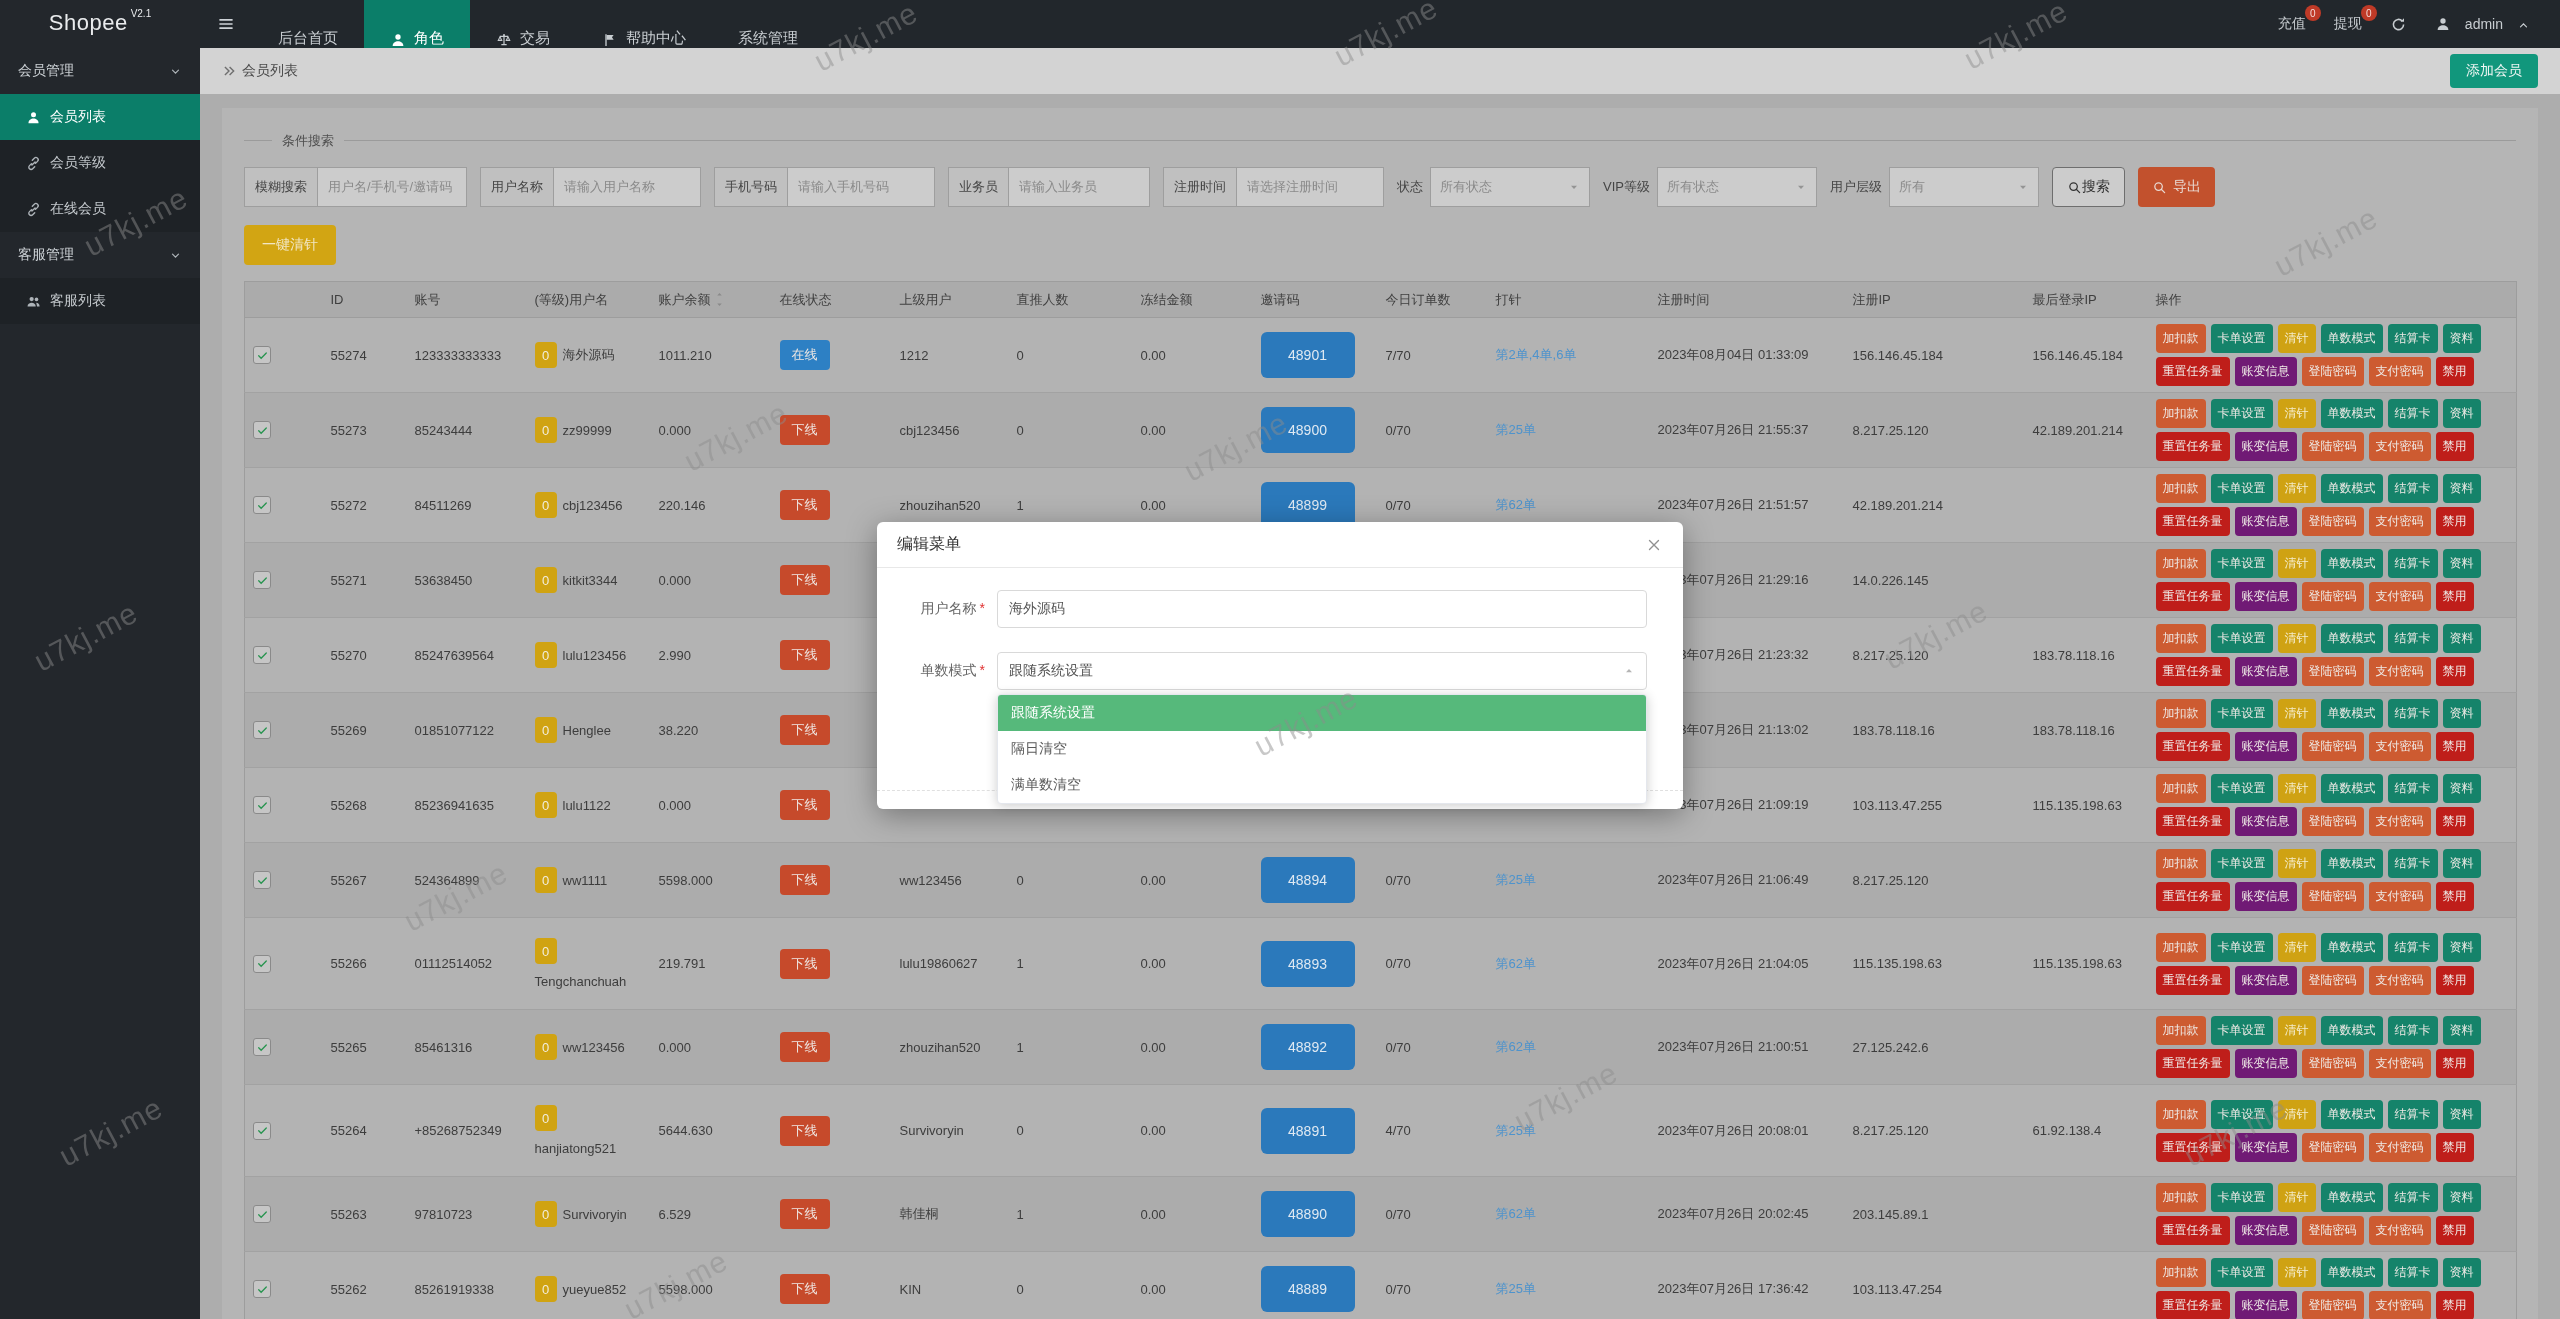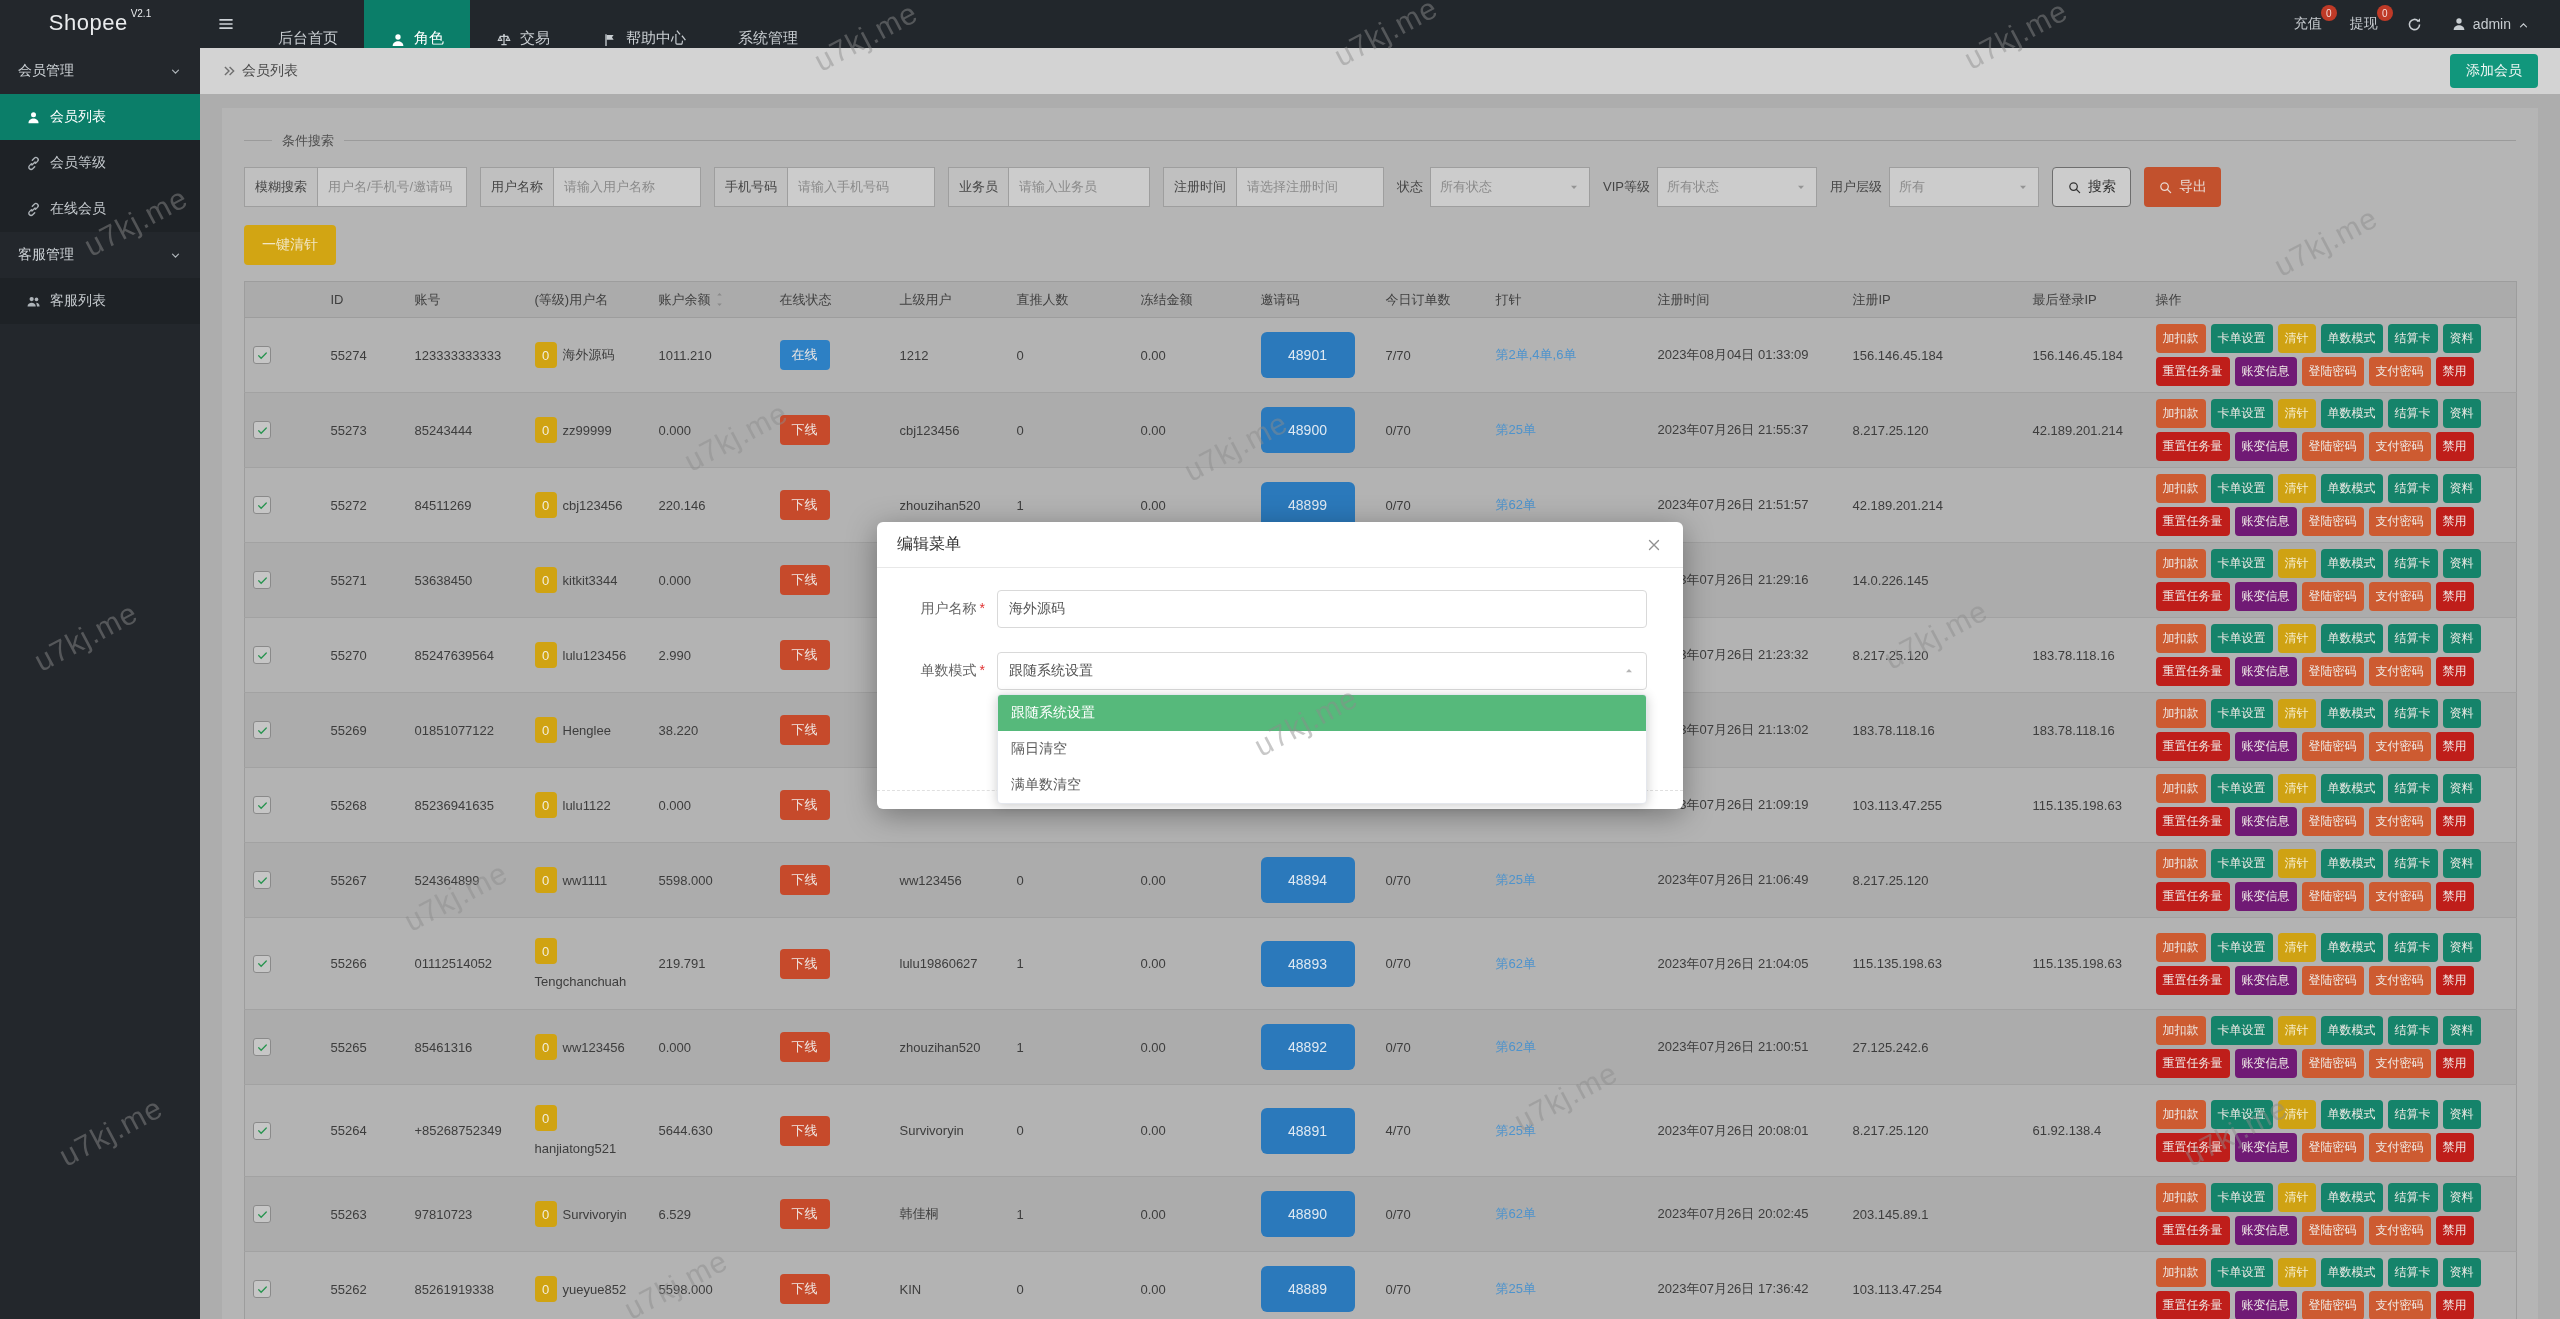--- a/index.html
+++ b/index.html
@@ -20,21 +20,21 @@
   .menu-item.active .ic { color:#fff; }
 
   
   .topnav { position:absolute; left:200px; right:0; top:0; height:48px; background:#22272c; display:flex; align-items:stretch; z-index:5; }
   .burger { width:52px; display:flex; align-items:center; justify-content:center; color:#cdd2d6; cursor:pointer; }
   .nav-item { display:flex; align-items:flex-end; gap:8px; padding:0 26px; color:#c8cdd1; font-size:15px; cursor:pointer; }
   .nav-item.active { background:#0b7e69; color:#fff; }
   .topnav-right { margin-left:auto; display:flex; align-items:center; gap:28px; padding-right:30px; }
   .nav-stat { position:relative; color:#c8cdd1; font-size:14px; cursor:pointer; }
   .nav-stat .badge { position:absolute; top:-10px; right:-15px; min-width:16px; height:16px; border-radius:8px; background:#bf3a27; color:#f4dcd8; font-size:10px; display:flex; align-items:center; justify-content:center; padding:0 4px; }
-  .user-chip { display:flex; align-items:flex-end; gap:6px; color:#c8cdd1; font-size:14px; cursor:pointer; }
+  .user-chip { display:flex; align-items:flex-end; gap:14px; color:#c8cdd1; font-size:14px; cursor:pointer; }
 
   
   .crumb-bar { position:absolute; left:200px; right:0; top:48px; height:46px; background:#d3d3d3; display:flex; align-items:center; padding:0 22px; z-index:4; }
   .crumb { display:flex; align-items:center; gap:6px; color:#4a4a4a; font-size:14px; }
   .crumb .ic { color:#6f6f6f; }
   .add-member-btn { margin-left:auto; background:#11977c; color:#eef6f3; border:none; border-radius:4px; height:34px; padding:0 16px; font-size:14px; cursor:pointer; }
 
   
   .content { position:absolute; left:200px; right:0; top:94px; bottom:0; background:#adadad; padding:14px 22px; }
   .card { background:#b5b5b5; height:1400px; padding:18px 22px; }
@@ -43,21 +43,21 @@
   .fieldset .legend { position:absolute; top:-9px; left:28px; background:#b5b5b5; padding:0 10px; font-size:13px; color:#4e4e4e; }
 
   .filters { display:flex; align-items:center; gap:13px; margin-top:26px; }
   .igroup { display:flex; height:40px; }
   .igroup .prepend { background:#c0c0c0; border:1px solid #9e9e9e; border-right:none; display:flex; align-items:center; padding:0 10px; font-size:13px; color:#454545; white-space:nowrap; }
   .igroup .field { background:#cccccc; border:1px solid #9e9e9e; display:flex; align-items:center; padding:0 10px; font-size:13px; color:#8a8a8a; white-space:nowrap; }
   .sgroup { display:flex; align-items:center; gap:7px; }
   .sgroup .slabel { font-size:13px; color:#454545; white-space:nowrap; }
   .sgroup .sel { height:40px; background:#cccccc; border:1px solid #9e9e9e; display:flex; align-items:center; justify-content:space-between; padding:0 9px; font-size:13px; color:#8a8a8a; cursor:pointer; }
   .sgroup .sel .ic { color:#949494; }
-  .btn-search { height:40px; background:#cccccc; border:1px solid #6e6e6e; border-radius:4px; display:flex; align-items:center; gap:6px; padding:0 14px; font-size:14px; color:#333; cursor:pointer; }
+  .btn-search { height:40px; background:#cccccc; border:1px solid #6e6e6e; border-radius:4px; display:flex; align-items:center; padding:0 14px; font-size:14px; color:#333; cursor:pointer; }
   .btn-export { height:40px; background:#c2512d; border:none; border-radius:4px; display:flex; align-items:center; gap:6px; padding:0 14px; font-size:14px; color:#e9d9d2; cursor:pointer; }
   .btn-clear { margin-top:18px; height:40px; background:#d2a513; border:none; border-radius:4px; padding:0 18px; font-size:14px; color:#f1e6c4; cursor:pointer; }
 
   
   table.grid { margin-top:16px; width:2272px; border-collapse:collapse; table-layout:fixed; background:#b3b3b3; border:1px solid #9d9d9d; }
   table.grid th { height:36px; background:#ababab; color:#3f3f3f; font-size:13px; font-weight:normal; text-align:left; padding:0 8px; border-bottom:1px solid #9d9d9d; }
   table.grid td { color:#3d3d3d; font-size:13px; padding:6px 8px; border-bottom:1px solid #a2a2a2; vertical-align:middle; }
   tr.r-norm { height:64px; } tr.r-tall { height:92px; }
   tr.stripe td { background:#acacac; }
   .sort-th { display:inline-flex; align-items:center; gap:4px; }

